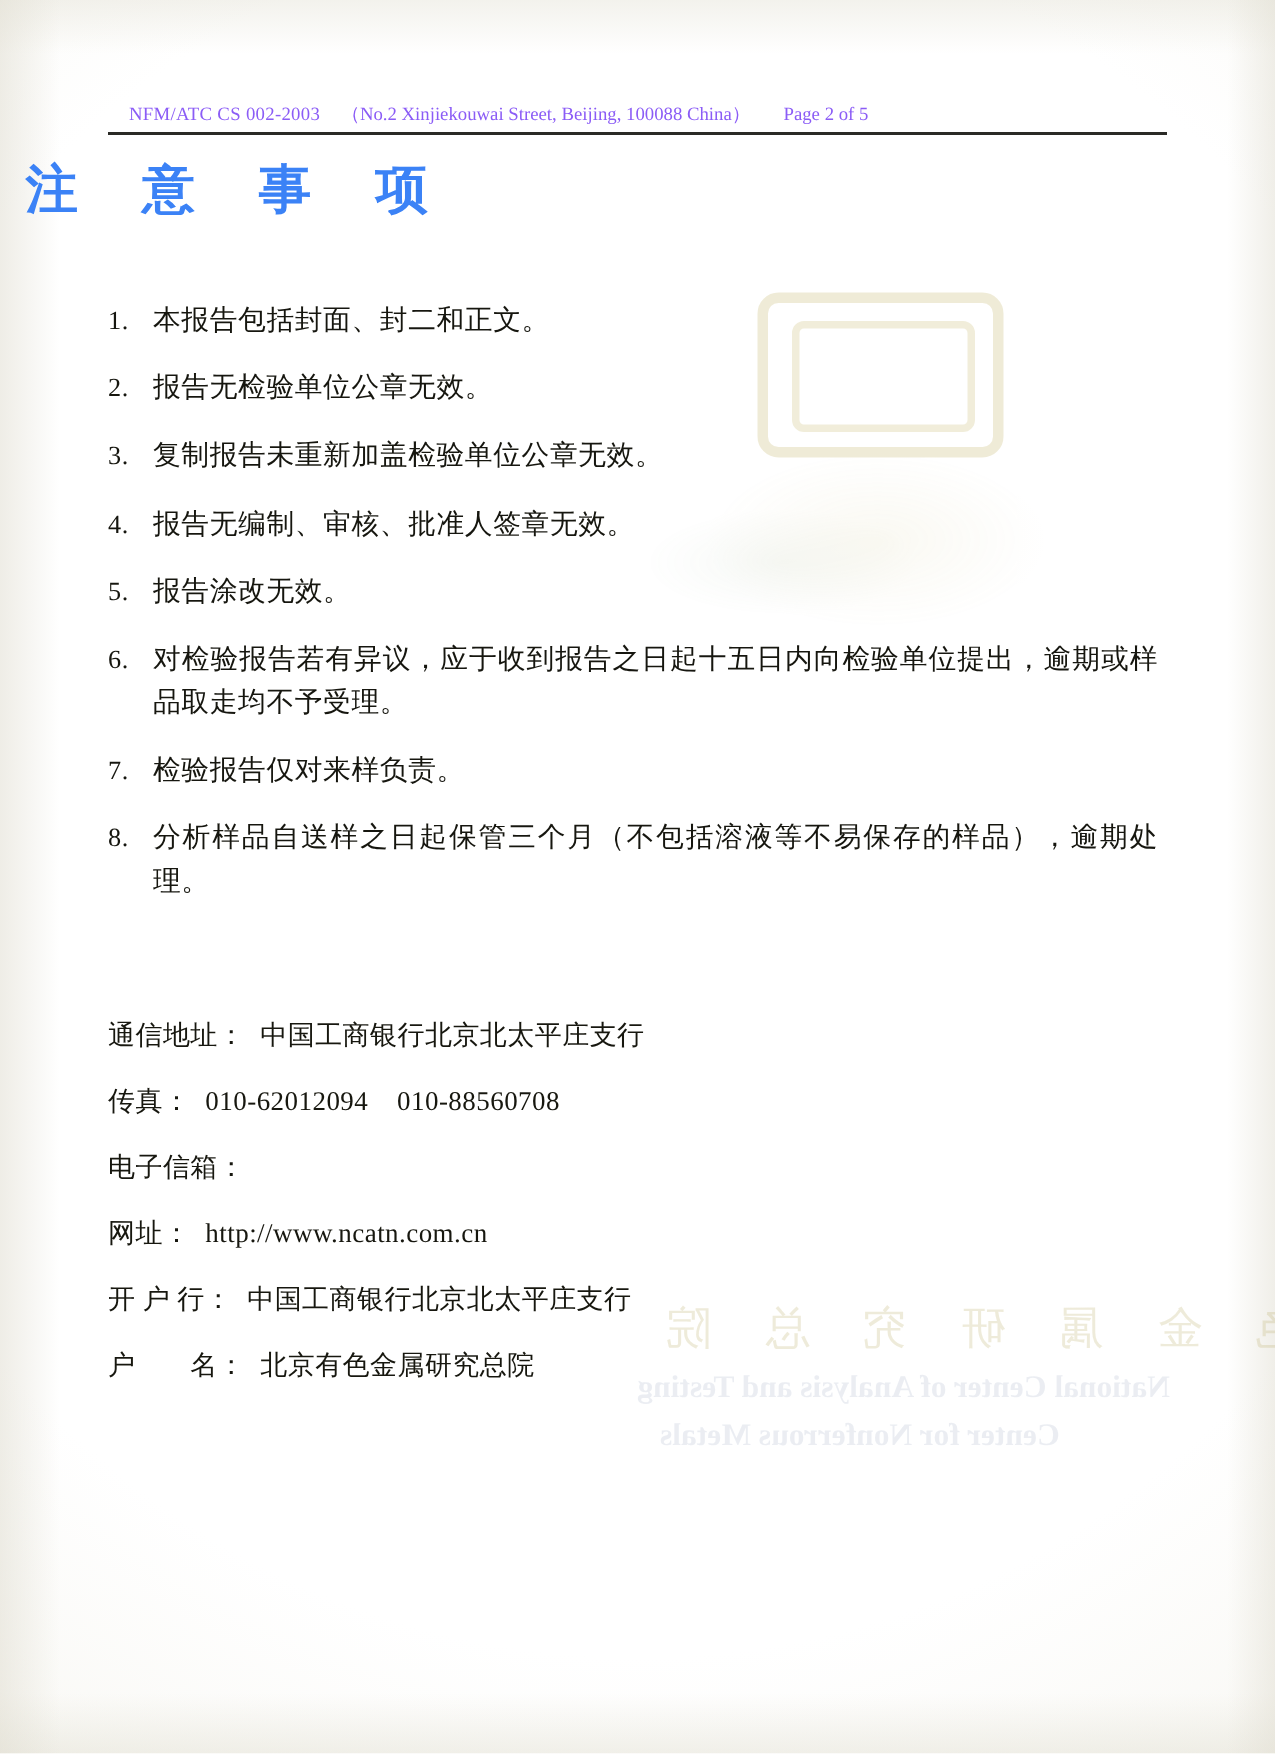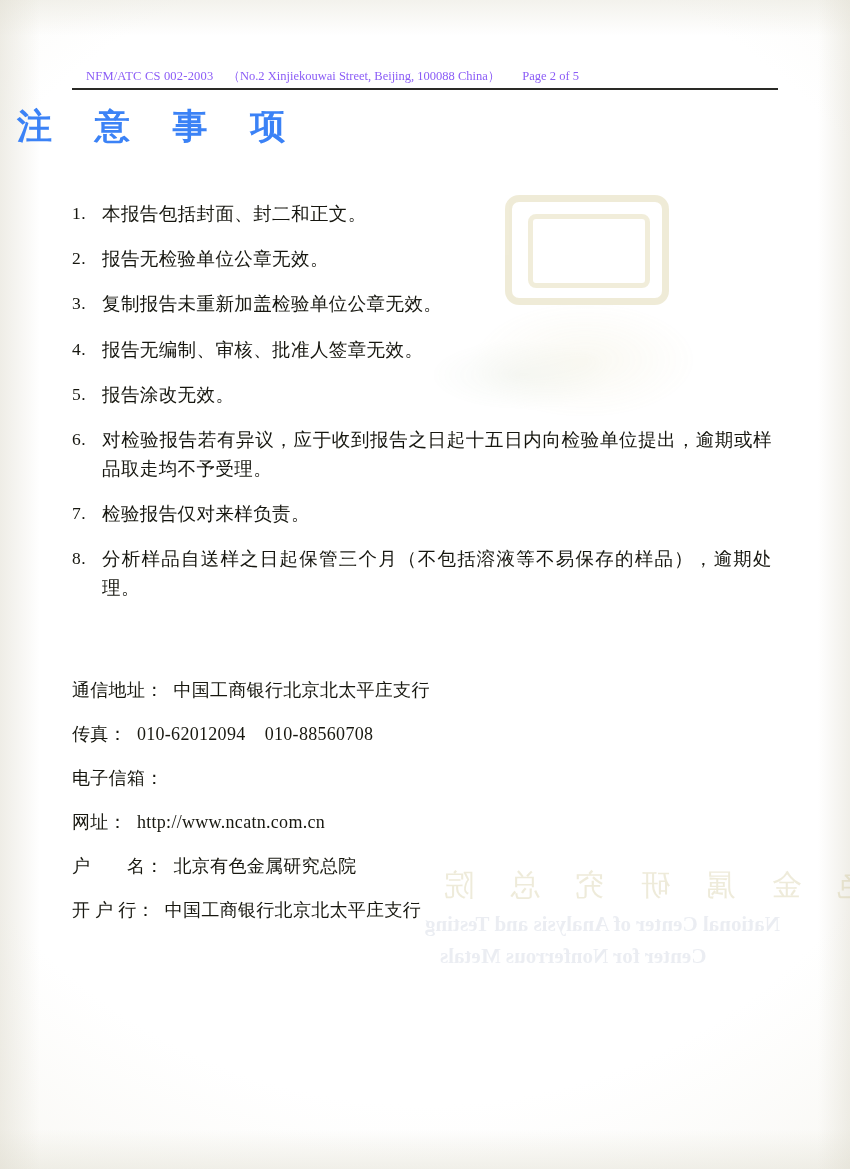--- a/index.html
+++ b/index.html
@@ -298,25 +298,25 @@
     <div class="contact-row">
       <div class="contact-label">电子信箱：</div>
     </div>
 
     <div class="contact-row">
       <div class="contact-label">网址：</div>
       <div class="contact-value latin">http://www.ncatn.com.cn</div>
     </div>
 
     <div class="contact-row">
+      <div class="contact-label">开 户 行：</div>
+      <div class="contact-value">中国工商银行北京北太平庄支行</div>
+    </div>
+
+    <div class="contact-row">
       <div class="contact-label">户　　名：</div>
       <div class="contact-value">北京有色金属研究总院</div>
     </div>
 
-    <div class="contact-row">
-      <div class="contact-label">开 户 行：</div>
-      <div class="contact-value">中国工商银行北京北太平庄支行</div>
-    </div>
-
 
   </div>
 
 </div>
 
 </body></html>

